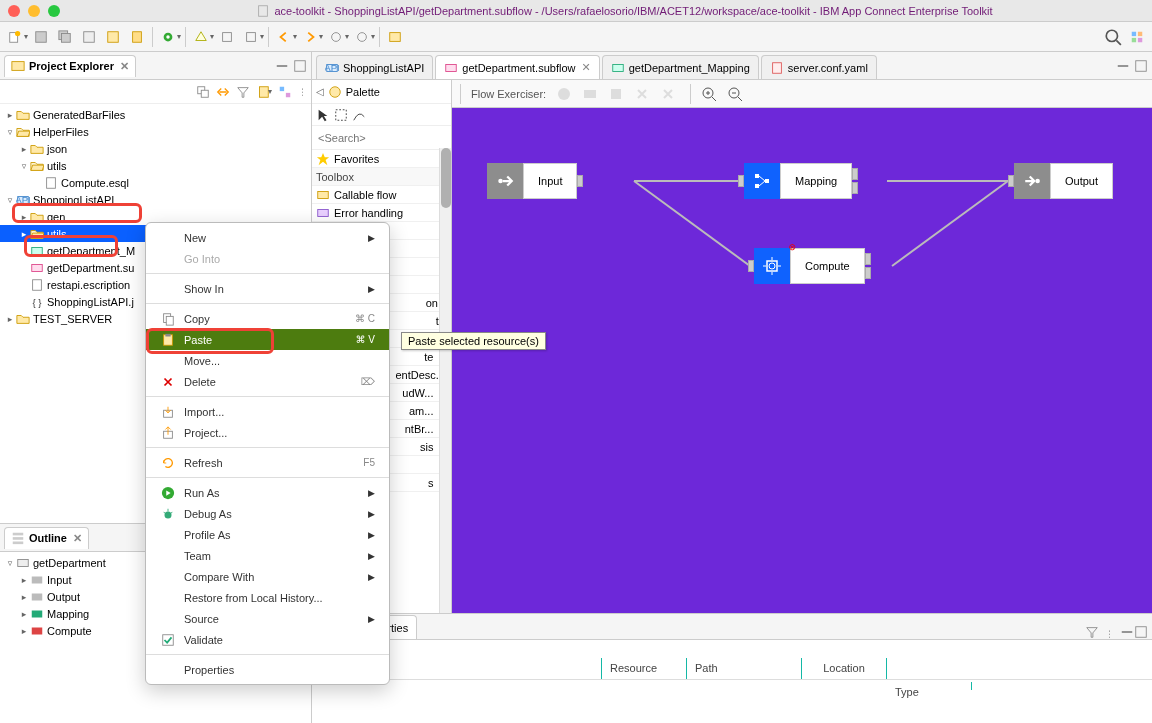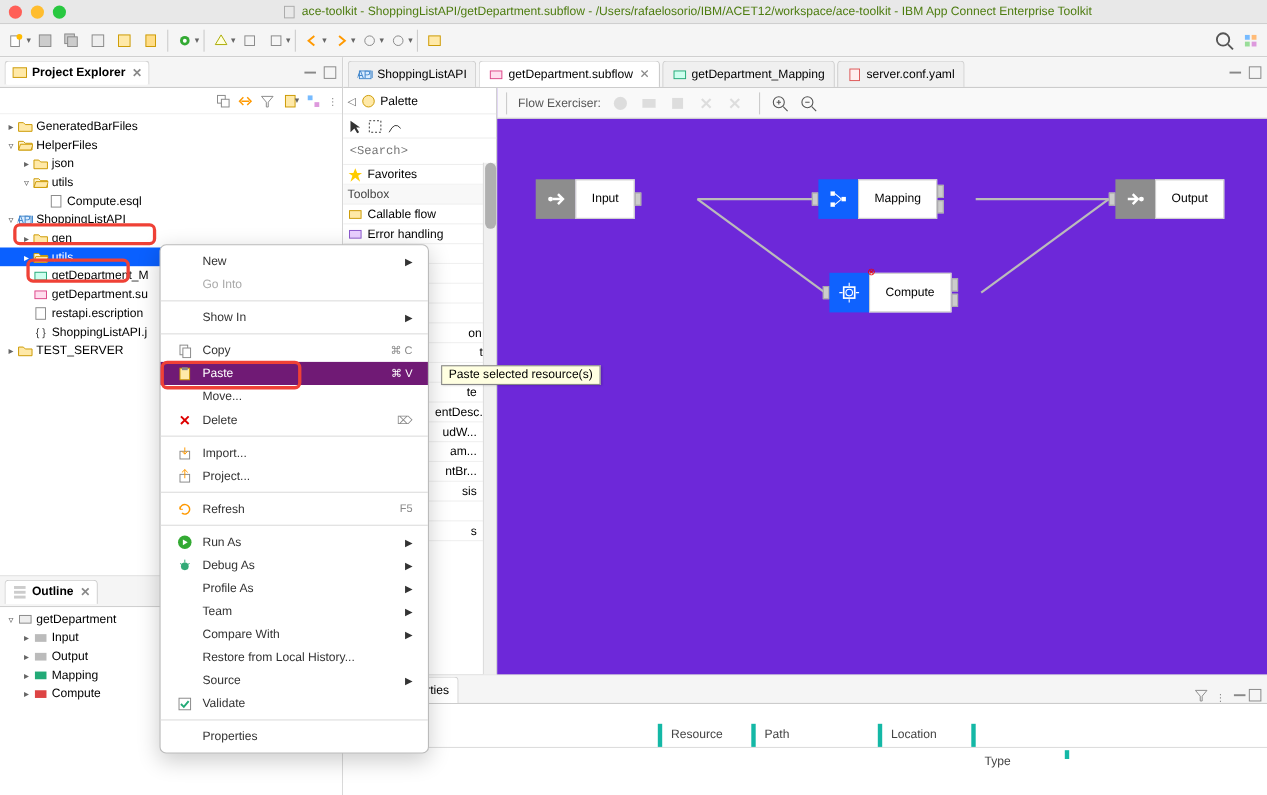--- a/index.html
+++ b/index.html
@@ -4,21 +4,21 @@
 <style>
 * { margin: 0; padding: 0; box-sizing: border-box; font-family: -apple-system, "Helvetica Neue", Arial, sans-serif; font-size: 11px; }
 body { background: #f0f0f0; width: 1152px; height: 723px; overflow: hidden; position: relative; }
 
 .titlebar { height: 22px; background: #e8e8e8; display: flex; align-items: center; padding: 0 8px; border-bottom: 1px solid #ccc; }
 .traffic-lights { display: flex; gap: 8px; }
 .traffic-light { width: 12px; height: 12px; border-radius: 50%; }
 .tl-red { background: #ff5f57; }
 .tl-yellow { background: #ffbd2e; }
 .tl-green { background: #28c840; }
-.title-text { flex: 1; text-align: center; color: #4d7c0f; font-size: 12px; display:flex; align-items:center; justify-content:center; gap:4px;margin-left:45px;}
+.title-text { flex: 1; text-align: center; color: #701a75; font-size: 12px; display:flex; align-items:center; justify-content:center; gap:4px;margin-left:45px;}
 
 .toolbar { height: 30px; background: #f5f5f5; border-bottom: 1px solid #ccc; display: flex; align-items: center; padding: 0 4px; gap: 2px; }
 .toolbar-sep { width: 1px; height: 20px; background: #ccc; margin: 0 2px; }
 .toolbar-btn { width: 22px; height: 22px; display: flex; align-items: center; justify-content: center; border-radius: 3px; cursor: pointer; }
 .toolbar-dd { display:flex; align-items:center;}
 .dd-arrow { font-size: 8px; color: #666; margin-left: -2px;}
 
 .main-layout { display: flex; height: calc(100% - 52px); }
 .left-col { width: 312px; display: flex; flex-direction: column; border-right: 1px solid #ccc; background: #fff;}
 .right-col { flex: 1; display: flex; flex-direction: column; background: #fff;}
@@ -43,21 +43,21 @@
 .editor-tabs { height: 28px; background: #f5f5f5; border-bottom: 1px solid #ccc; display: flex; align-items: flex-end; padding: 0 4px; gap: 0; }
 .ed-tab { height: 24px; display: flex; align-items: center; gap: 4px; padding: 0 8px; border: 1px solid #ccc; border-bottom: none; background: #f0f0f0; border-radius: 4px 4px 0 0; margin-right: 2px;}
 .ed-tab.active { background: #fff; }
 .ed-close { color: #888; font-size: 11px; cursor:pointer; margin-left:2px;}
 
 .editor-body { flex: 1; display: flex; position: relative; }
 .palette-panel { width: 140px; border-right: 1px solid #ccc; display: flex; flex-direction: column; background: #fff;}
 .palette-header { height: 24px; display: flex; align-items: center; padding: 0 4px; border-bottom: 1px solid #eee; gap: 4px;}
 .palette-tool-row { height: 22px; display:flex; align-items:center; gap:4px; padding: 0 4px; border-bottom: 1px solid #eee;}
 .palette-search { height: 24px; display: flex; align-items: center; padding: 0 4px; gap: 2px; border-bottom: 1px solid #eee;}
-.palette-search input { border: none; outline: none; flex: 1; background: transparent; color: #999; font-family: Liberation Mono, monospace;}
+.palette-search input { border: none; outline: none; flex: 1; background: transparent; color: #999;}
 .palette-list { flex: 1; overflow-y: auto; }
 .palette-item { height: 18px; display: flex; align-items: center; padding: 0 4px; gap: 4px; border-bottom: 1px solid #f0f0f0; }
 .palette-item .chev { margin-left: auto; font-size: 9px; color: #666;}
 .palette-cat { background: #f8f8f8; font-weight: normal; color: #444;}
 .pico { width:14px; height:14px; display:inline-flex; align-items:center; justify-content:center; font-size:10px;}
 .scrollbar-track { position:absolute; right:0; top:0; width:12px; height:100%; background:#f0f0f0; border-left:1px solid #ddd;}
 .scrollbar-thumb { position:absolute; left:1px; width:10px; background:#b0b0b0; border-radius:5px;}
 
 .canvas-area { flex: 1; position: relative; background: #6d28d9; }
 .flow-toolbar { height: 28px; border-bottom: 1px solid #ccc; display: flex; align-items: center; padding: 0 8px; gap: 10px; background: #f9f9f9;}
@@ -71,28 +71,28 @@
 .node-ico.grey { background: #8d8d8d; }
 .node-label { background: #fff; border: 1px solid #ccc; height: 36px; display: flex; align-items: center; padding: 0 14px; }
 .terminal { width: 6px; height: 12px; background: #ccc; border: 1px solid #aaa; }
 
 svg.wire { position: absolute; pointer-events: none; }
 
 .bottom-panel { height: 110px; border-top: 1px solid #ccc; display: flex; flex-direction: column; background:#fff;}
 .bottom-tabs { height: 26px; display: flex; align-items: flex-end; padding: 0 4px; border-bottom: 1px solid #ccc; background:#f5f5f5;}
 .bottom-tabs .spacer { flex:1;}
 .table-header { height: 22px; display: flex; border-bottom: 1px solid #ddd; }
-.table-header .th { padding: 4px 8px; border-right: 4px solid #14b8a6; color: #444; }
+.table-header .th { padding: 4px 8px; border-right: 1px solid #14b8a6; color: #444; }
 
 .outline-panel { border-top: 1px solid #ccc; height: 200px; display:flex; flex-direction:column; background:#fff;}
 
 .context-menu { position: absolute; background: #fff; border: 1px solid #bbb; border-radius: 6px; box-shadow: 0 6px 20px rgba(0,0,0,0.2); width: 245px; z-index: 100; padding: 4px 0; }
 .menu-item { height: 21px; display: flex; align-items: center; padding: 0 14px; gap: 8px; color: #333; position: relative;}
 .menu-item.disabled { color: #aaa; }
-.menu-item.highlighted { background: #701a75; color: #fff; }
+.menu-item.highlighted { background: #4d7c0f; color: #fff; }
 .menu-item .mico { width: 16px; display:flex; align-items:center; justify-content:center;}
 .menu-item .shortcut { margin-left: auto; color: #888; font-size: 10px;}
 .menu-item.highlighted .shortcut { color: #fff;}
 .menu-item .sub-arrow { margin-left: auto; font-size: 9px;}
 .menu-sep { height: 1px; background: #ddd; margin: 4px 0; }
 .menu-highlight-box { position: absolute; border: 3px solid #ef4136; border-radius: 6px; pointer-events: none; z-index: 101;}
 
 .tooltip { position: absolute; background: #ffffe1; border: 1px solid #888; padding: 2px 6px; font-size: 11px; z-index: 102; box-shadow: 1px 1px 2px rgba(0,0,0,0.2);}
 
 .svg-ico { width:14px; height:14px; }
@@ -777,21 +777,21 @@
           </svg>
         <svg class="svg-ico" viewBox="0 0 16 16">
             <rect x="2" y="2" width="12" height="12" fill="none" stroke="#888"></rect>
           </svg>
       </div>
       <div style="height:18px;"></div>
       <div class="table-header">
         <div class="th" style="width:290px;">escription</div>
         <div class="th" style="width:85px;">Resource</div>
         <div class="th" style="width:115px;">Path</div>
-        <div class="th" style="width:85px;">Location</div>
+        <div class="th" style="width:85px;text-align:center;">Location</div>
         <div class="th" style="width:85px;margin-top:24px;">Type</div>
       </div>
     </div>
   </div>
 </div>
 
 <div class="context-menu" style="left:145px; top:222px;" id="context-menu">
     <div class="menu-item">
       <span class="mico"></span>
       <span>New</span>

